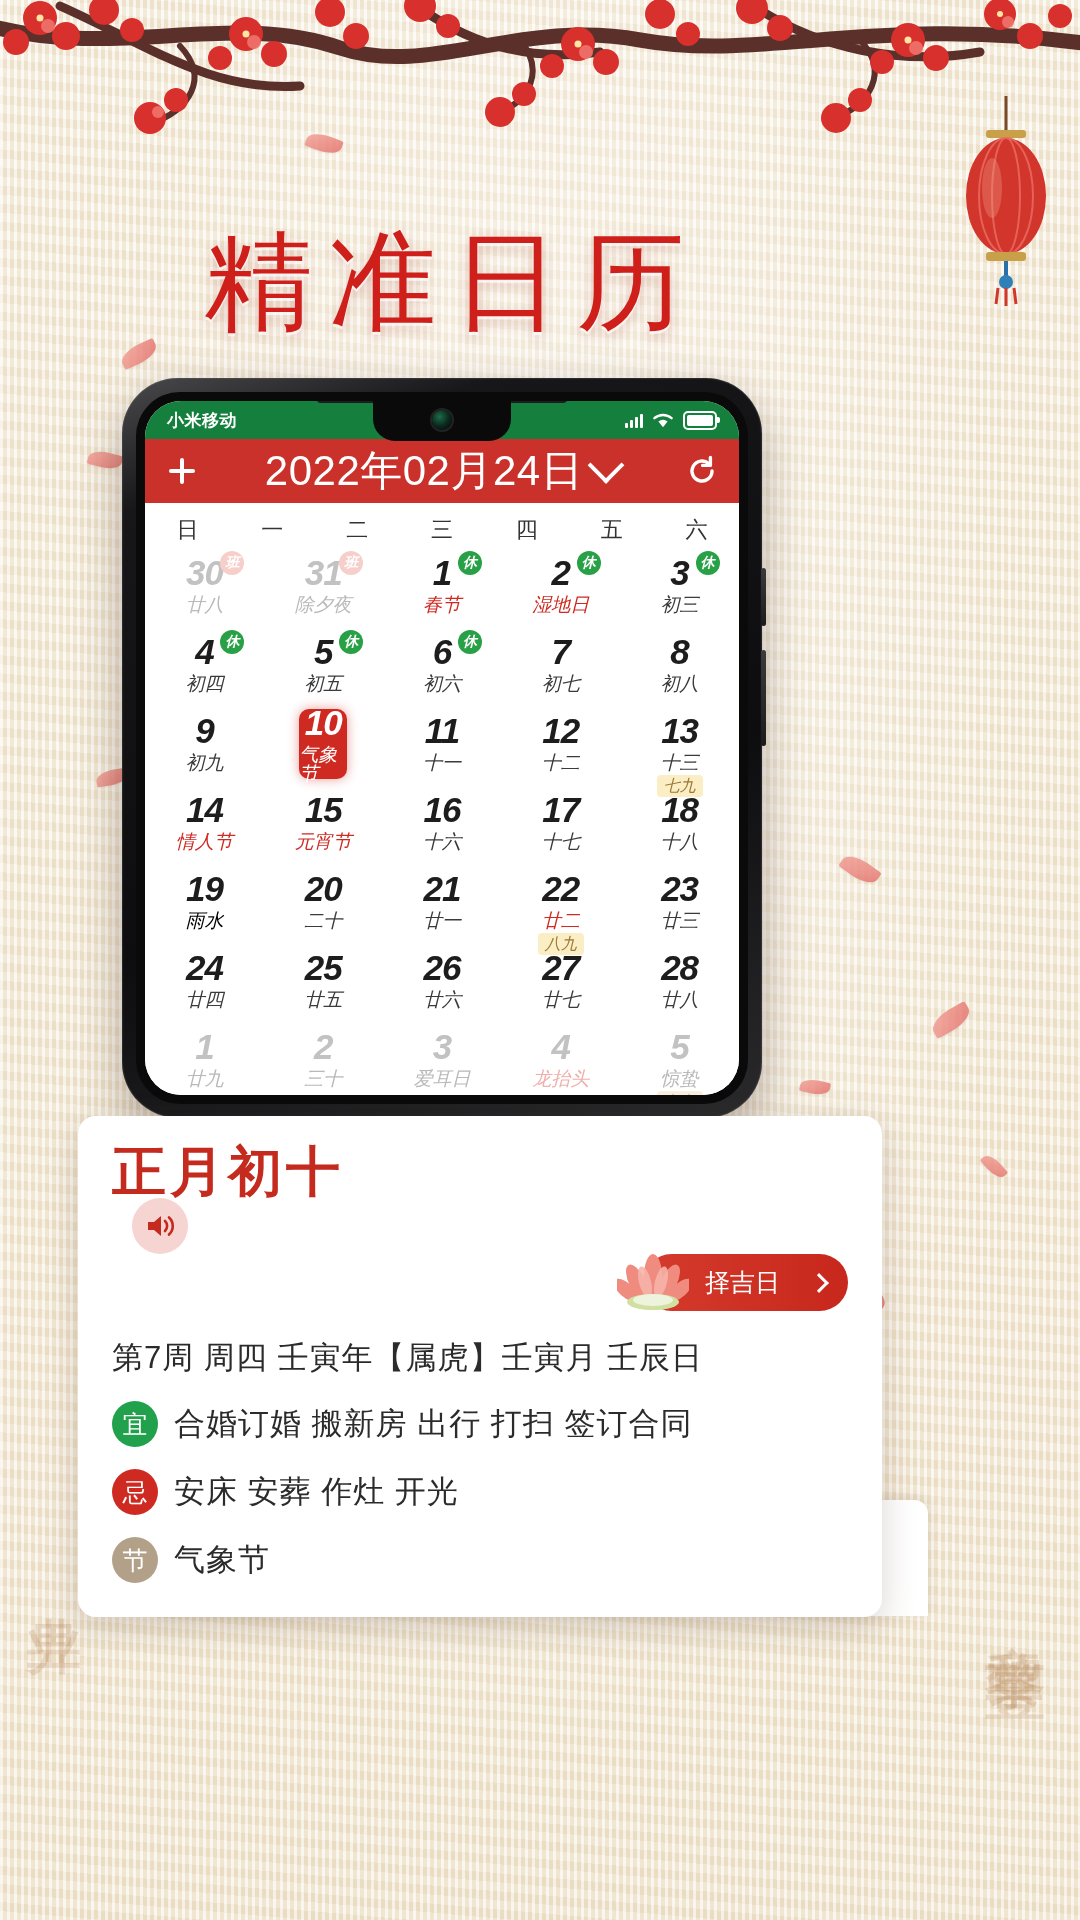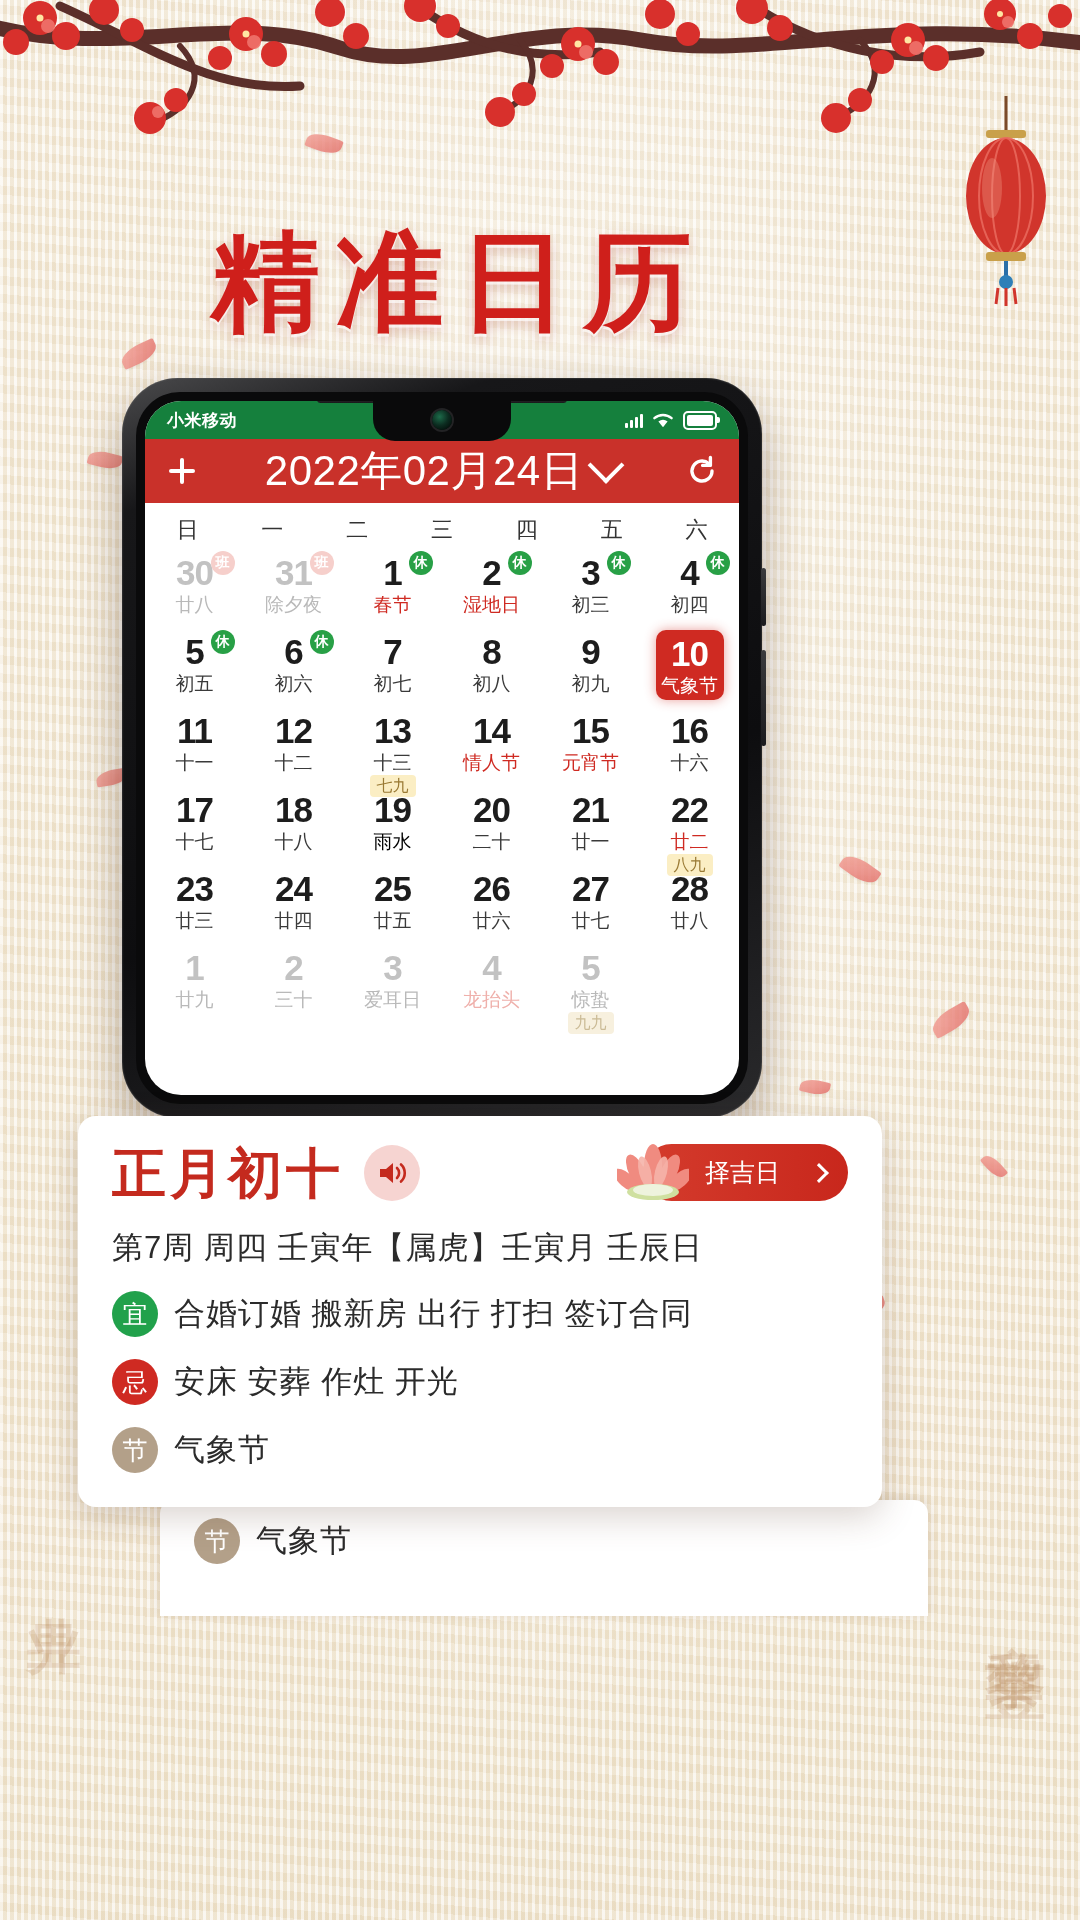--- a/index.html
+++ b/index.html
@@ -28,22 +28,22 @@
   
   .branch{position:absolute;top:0;left:0;width:1080px;height:190px;pointer-events:none;}
   .lantern{position:absolute;right:28px;top:96px;width:92px;height:210px;pointer-events:none;}
 
   
   .petal{position:absolute;border-radius:60% 10% 60% 10%;
          background:linear-gradient(135deg,#f4a59b,#e2706a);opacity:.85;
          box-shadow:0 1px 3px rgba(0,0,0,.08);}
 
   
-  .poster-title{position:absolute;top:210px;left:12px;width:895px;text-align:center;
-    font-family:"DejaVu Serif","Liberation Serif",serif;font-weight:700;
+  .poster-title{position:absolute;top:210px;left:5px;width:895px;text-align:center;
+    font-family:"DejaVu Serif","Liberation Serif",serif;font-weight:400;
     font-size:108px;letter-spacing:16px;color:#cf1f1b;
     text-shadow:0 3px 0 rgba(255,255,255,.65), 0 6px 14px rgba(160,40,30,.25);}
 
   
   .phone{position:absolute;left:122px;top:378px;width:640px;height:740px;
     border-radius:56px;
     background:linear-gradient(160deg,#4a4a4c 0%,#171719 14%,#0d0d0f 60%,#2a2a2c 100%);
     box-shadow:0 18px 45px rgba(60,35,20,.35), inset 0 0 2px #666;}
   .phone-inner{position:absolute;left:14px;top:14px;width:612px;height:712px;
     border-radius:44px;background:#0a0a0b;overflow:hidden;}
@@ -83,51 +83,51 @@
   .appbar-title{font-size:42px;font-weight:400;letter-spacing:.5px;}
   .chev{width:22px;height:22px;border-right:4px solid #fff;border-bottom:4px solid #fff;
     transform:rotate(45deg) translate(-4px,-4px);}
   .icon-refresh{margin-left:auto;width:34px;height:34px;position:relative;z-index:3;}
 
   
   .weekhdr{display:grid;grid-template-columns:repeat(7,1fr);background:#fff;padding-top:12px;}
   .weekhdr div{text-align:center;font-size:22px;color:#333;font-weight:400;}
 
   
-  .grid{display:grid;grid-template-columns:repeat(6,1fr);background:#fff;padding-top:4px;}
+  .grid{display:grid;grid-template-columns:repeat(5,1fr);background:#fff;padding-top:4px;font-style:italic;}
   .cell{height:73px;display:flex;flex-direction:column;align-items:center;justify-content:flex-start;
     position:relative;padding-top:6px;}
   .daynum{font-size:35px;font-weight:700;color:#1d1d1d;line-height:1.0;letter-spacing:-1px;}
   .lunar{font-size:19px;color:#3a3a3a;margin-top:5px;line-height:1;}
   .cell.other .daynum{color:#c2c2c2;font-weight:600;}
   .cell.other .lunar{color:#b9b9b9;}
   .cell.other .lunar.fest{color:#efb0ab;}
   .lunar.fest{color:#cf2a22;}
   .lunar.term{color:#000000;}
   .badge{position:absolute;top:2px;font-size:14px;width:24px;height:24px;border-radius:50%;
     display:flex;align-items:center;justify-content:center;color:#fff;font-weight:700;
     left:calc(50% + 16px);}
   .badge.xiu{background:#28a046;}
   .badge.ban{background:#f6cfcb;color:#fff;}
   .nine{margin-top:3px;font-size:16px;color:#9a7a34;background:#fbeec4;
     padding:1px 7px;border-radius:4px;line-height:1.25;}
   .cell.other .nine{color:#cbbb96;background:#f7f0de;}
   .cell.sel{}
   .sel-box{position:absolute;top:2px;left:50%;transform:translateX(-50%);
-    width:68px;height:70px;background:#cf2a22;border-radius:10px;
+    width:48px;height:70px;background:#cf2a22;border-radius:10px;
     box-shadow:0 0 12px rgba(207,42,34,.45);display:flex;flex-direction:column;
     align-items:center;justify-content:center;gap:3px;}
   .sel-box .daynum{color:#fff;}
   .sel-box .lunar{color:#fff;margin-top:2px;}
 
   
   .info-card{position:absolute;left:78px;top:1116px;width:736px;
     background:#fff;border-radius:18px;padding:28px 34px 34px 34px;
     box-shadow:0 10px 34px rgba(90,60,40,.22);}
-  .info-top{display:flex;align-items:center;}
+  .info-top{display:flex;flex-direction:column;}
   .lunar-big{font-family:"DejaVu Serif","Liberation Serif",serif;font-weight:700;
     font-size:54px;color:#c42a1e;letter-spacing:4px;line-height:1;}
   .speaker-btn{width:56px;height:56px;border-radius:50%;background:#f6d4d1;
     margin-left:20px;display:flex;align-items:center;justify-content:center;}
   .lucky-btn{margin-left:auto;display:flex;align-items:center;
     background:linear-gradient(90deg,#d43b2c,#c8271c);color:#fff;border-radius:30px;
     padding:12px 22px 12px 62px;font-size:25px;position:relative;gap:20px;}
   .lotus{position:absolute;left:-26px;top:50%;transform:translateY(-50%);width:72px;height:62px;}
   .lucky-chev{width:11px;height:11px;border-right:3px solid #fff;border-bottom:3px solid #fff;
     transform:rotate(-45deg);margin-left:12px;}

